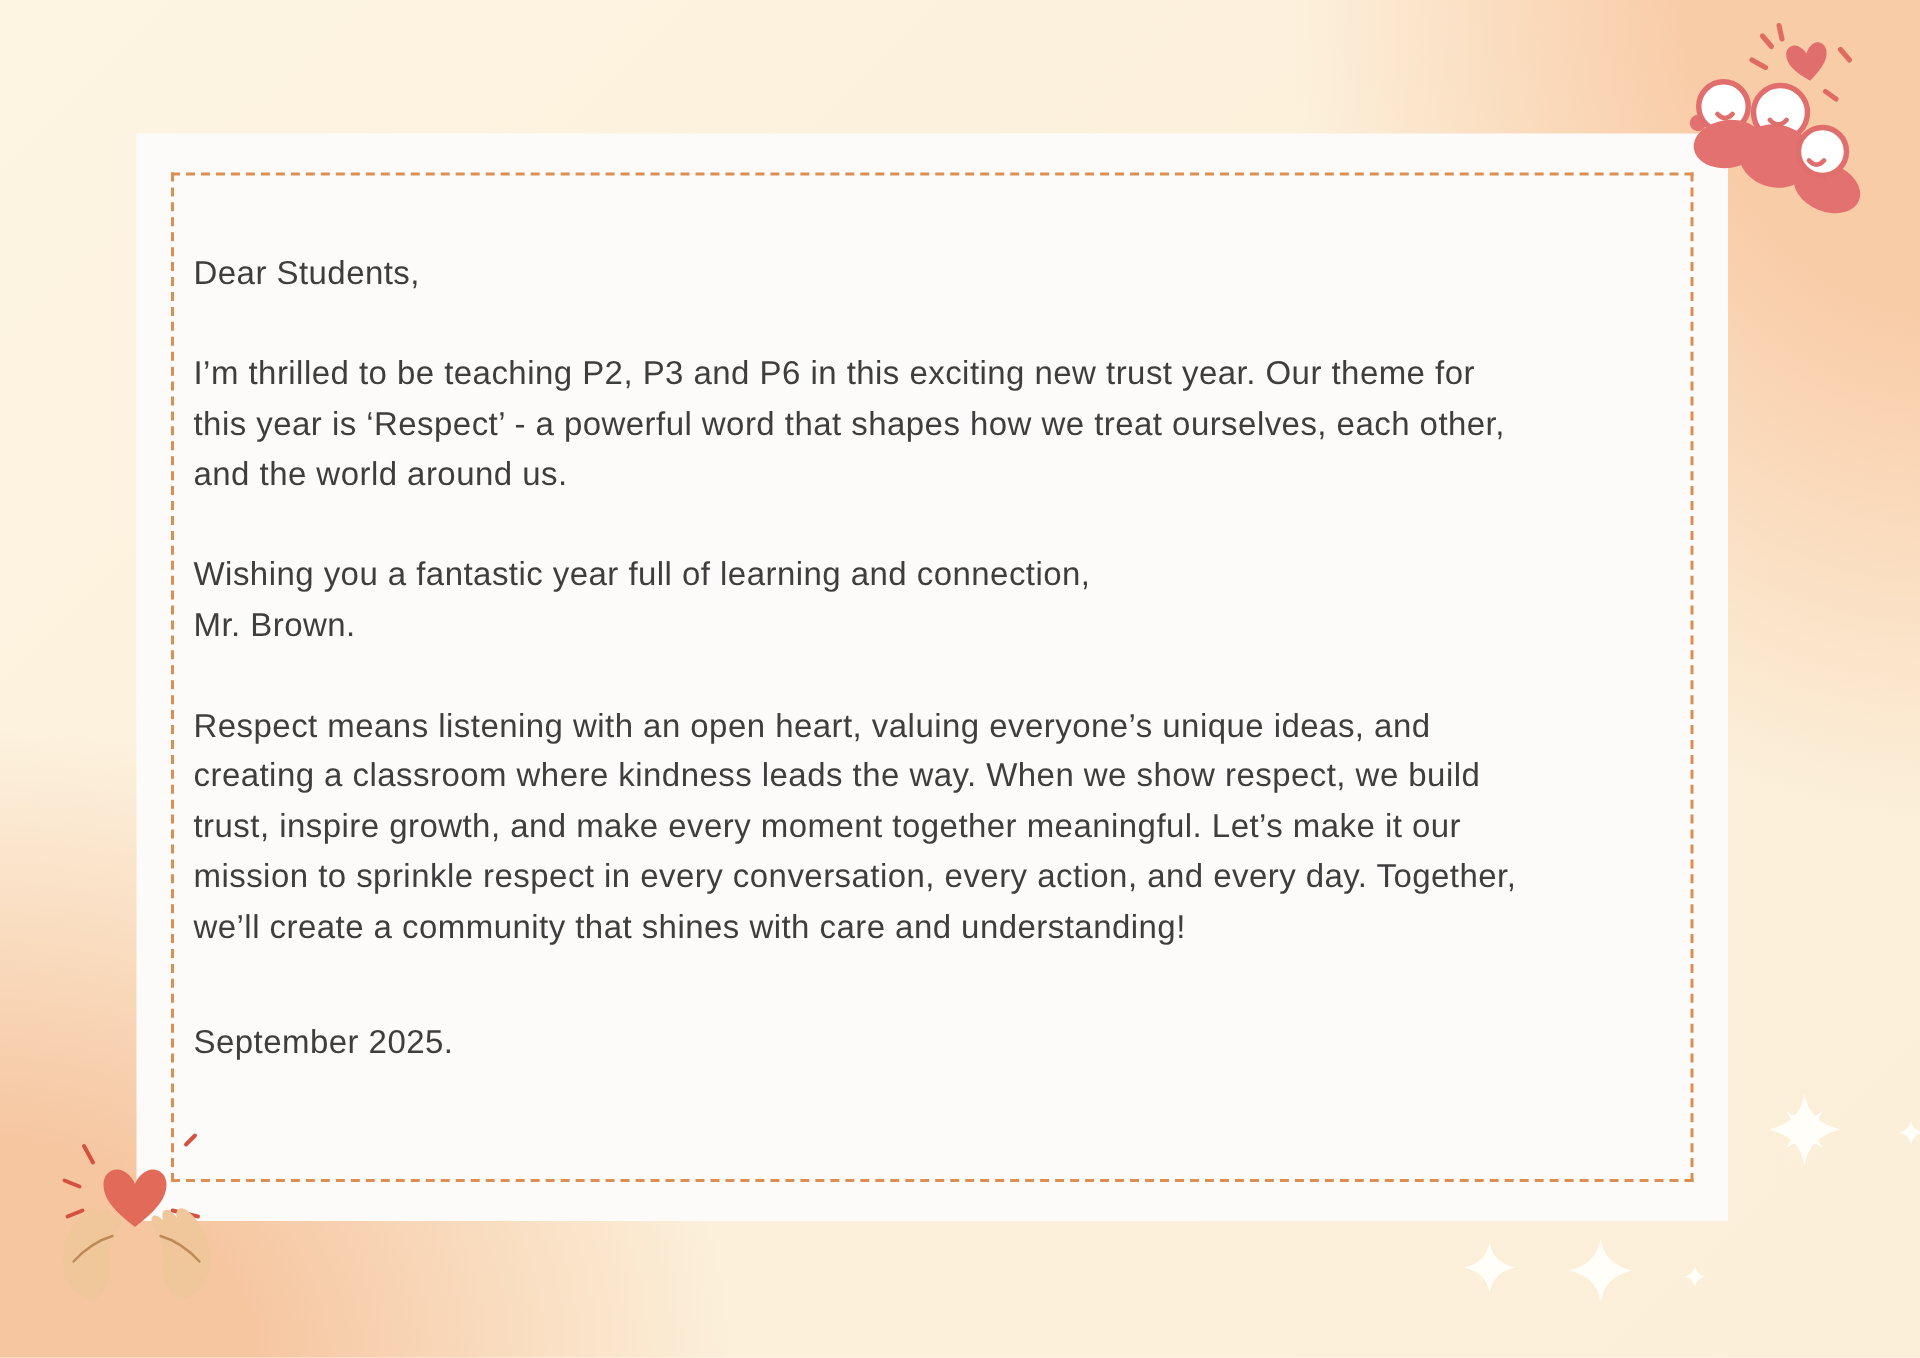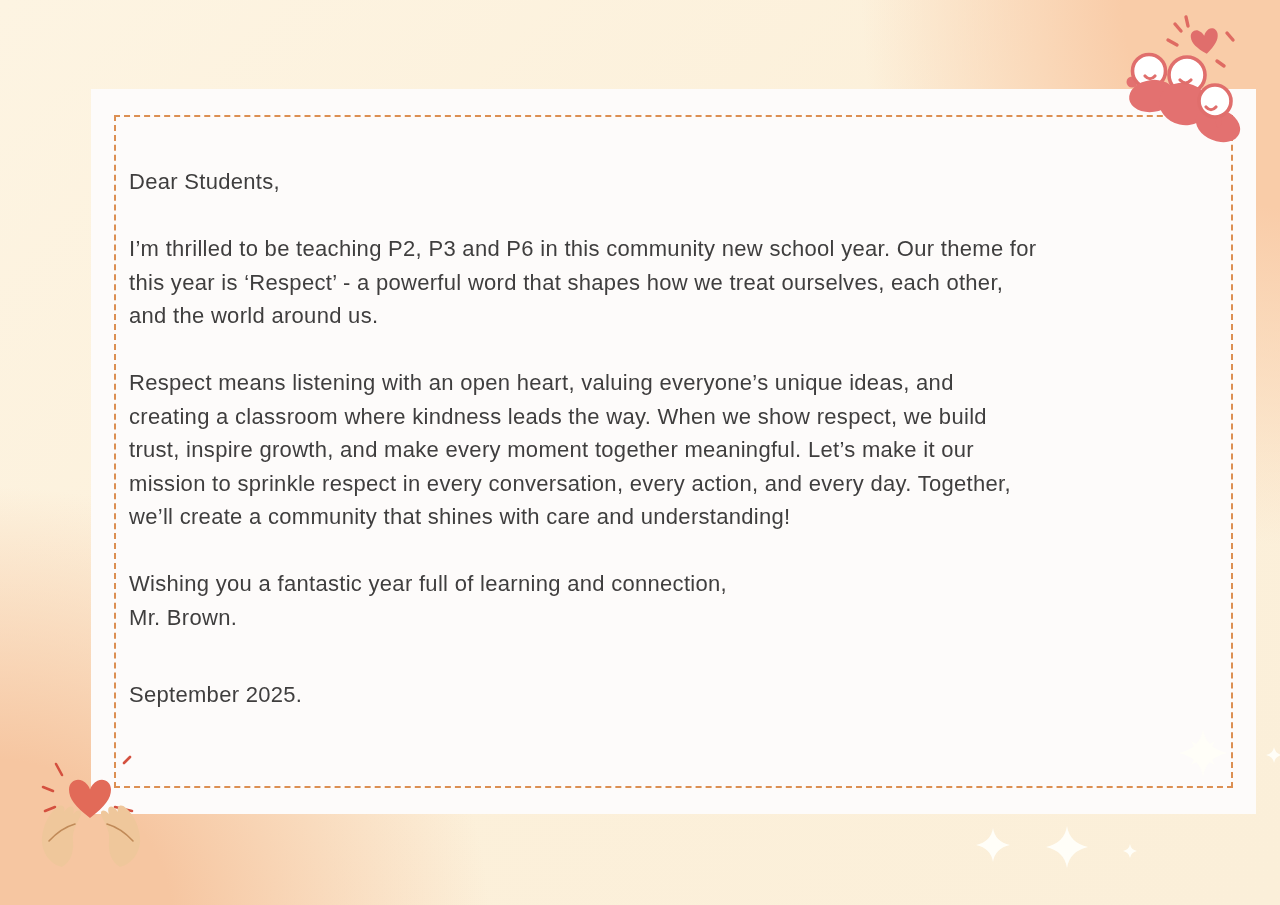--- a/index.html
+++ b/index.html
@@ -17,21 +17,21 @@
       radial-gradient(620px 800px at 1295px -15px, #F9CCA8 0%, #F9CCA8 28%, rgba(249,204,168,0) 70%),
       radial-gradient(720px 620px at -15px 920px, #F6C6A1 0%, #F6C6A1 26%, rgba(246,198,161,0) 70%),
       linear-gradient(135deg, #FDF4E2 0%, #FCF0DA 50%, #FBEFD9 100%);
   }
 
   
   .card {
     position: absolute;
     left: 91px;
     top: 89px;
-    width: 1165px;
+    width: 1061px;
     height: 725px;
     background: #FDFBFA;
     z-index: 1;
   }
   .card-border {
     position: absolute;
     inset: 26px 23px;
     border: 2px dashed #DC8F52;
     pointer-events: none;
   }
@@ -61,30 +61,30 @@
   #sparkle-burst { left: 1179px; top: 729px; width: 48px;  height: 48px; }
   #sparkle-e     { left: 1266px; top: 747px; width: 16px;  height: 16px; }
 </style>
 </head>
 <body>
 
 <div class="card">
   <div class="card-border"></div>
   <div class="letter">
     <div class="block">Dear Students,</div>
-    <div class="block">I’m thrilled to be teaching P2, P3 and P6 in this community new school year. Our theme for
+    <div class="block">I’m thrilled to be teaching P2, P3 and P6 in this exciting new trust year. Our theme for
 this year is ‘Respect’ - a powerful word that shapes how we treat ourselves, each other,
 and the world around us.</div>
+    <div class="block">Wishing you a fantastic year full of learning and connection,
+Mr. Brown.</div>
     <div class="block">Respect means listening with an open heart, valuing everyone’s unique ideas, and
 creating a classroom where kindness leads the way. When we show respect, we build
 trust, inspire growth, and make every moment together meaningful. Let’s make it our
 mission to sprinkle respect in every conversation, every action, and every day. Together,
 we’ll create a community that shines with care and understanding!</div>
-    <div class="block">Wishing you a fantastic year full of learning and connection,
-Mr. Brown.</div>
     <div class="block">September 2025.</div>
   </div>
 </div>
 
 <div class="deco" id="deco-buddies">
   <svg viewBox="0 0 130 138" width="130" height="138" xmlns="http://www.w3.org/2000/svg">
 
     <g stroke="#DF6B62" stroke-width="3.4" stroke-linecap="round" fill="none">
       <path d="M57 16 L63 23"></path>
       <path d="M68 9 L70 18"></path>

